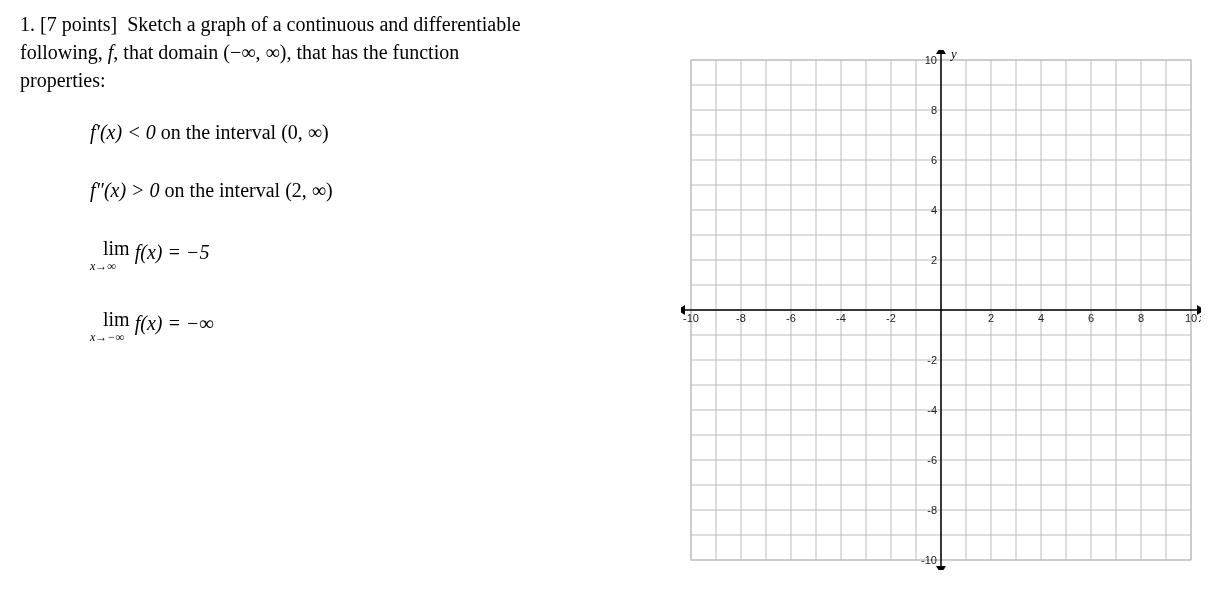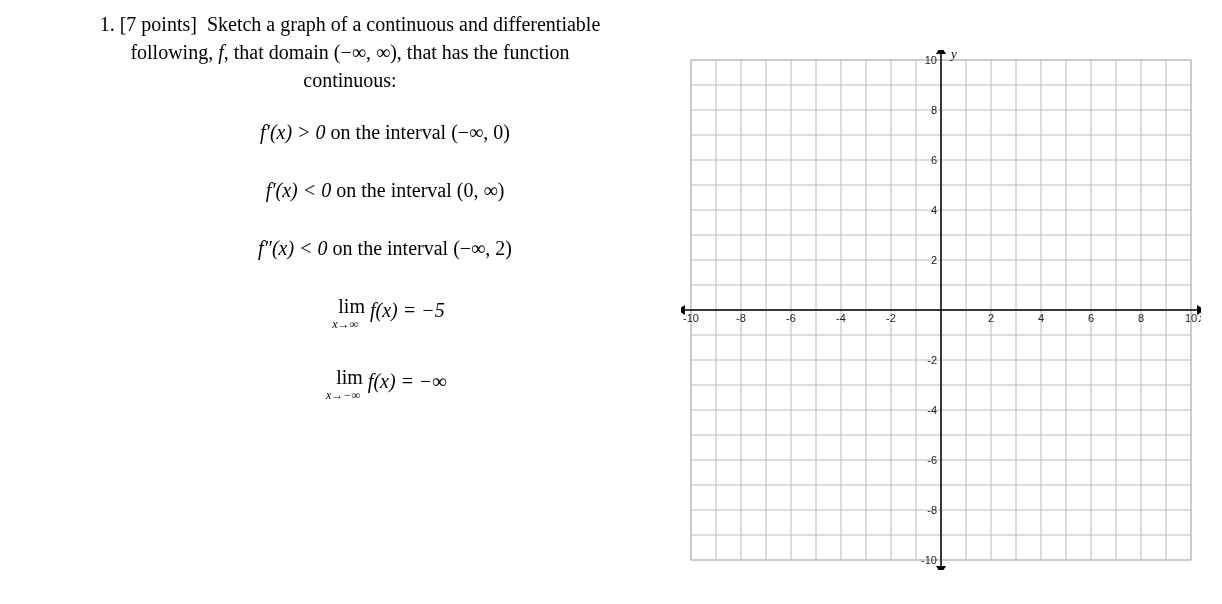--- a/index.html
+++ b/index.html
@@ -11,21 +11,20 @@
       width: 1222px;
       box-sizing: border-box;
     }
     .container {
       display: flex;
       align-items: flex-start;
     }
     .left-col {
       flex: 0 0 660px;
       line-height: 1.4;
-      text-align: center;
     }
     .right-col {
       flex: 1;
       display: flex;
       justify-content: center;
       align-items: flex-start;
       padding-top: 40px;
     }
     .intro {
       margin-bottom: 24px;
@@ -59,32 +58,29 @@
   </style>
 </head>
 <body>
 
 <div class="container">
   <div class="left-col">
     <div class="intro">
       <span>1.  [7 points]</span>
       &nbsp;<span>Sketch a graph of a continuous and differentiable</span><br>
       <span>following,</span><span class="math-i"> f</span><span>, that domain </span><span>(−∞, ∞)</span><span>, that has the function</span><br>
-      <span>continuous:</span>
+      <span>properties:</span>
     </div>
 
     <div class="props">
       <div class="prop">
-        <span class="math-i">f′(x) &gt; 0</span><span> on the interval </span><span>(−∞, 0)</span>
-      </div>
-      <div class="prop">
         <span class="math-i">f′(x) &lt; 0</span><span> on the interval </span><span>(0, ∞)</span>
       </div>
       <div class="prop">
-        <span class="math-i">f″(x) &lt; 0</span><span> on the interval </span><span>(−∞, 2)</span>
+        <span class="math-i">f″(x) &gt; 0</span><span> on the interval </span><span>(2, ∞)</span>
       </div>
       <div class="prop">
         <span class="limit">
           <span class="top">lim</span>
           <span class="bottom math-i">x→∞</span>
         </span><span class="math-i"> f(x) = −5</span>
       </div>
       <div class="prop">
         <span class="limit">
           <span class="top"> lim</span>

